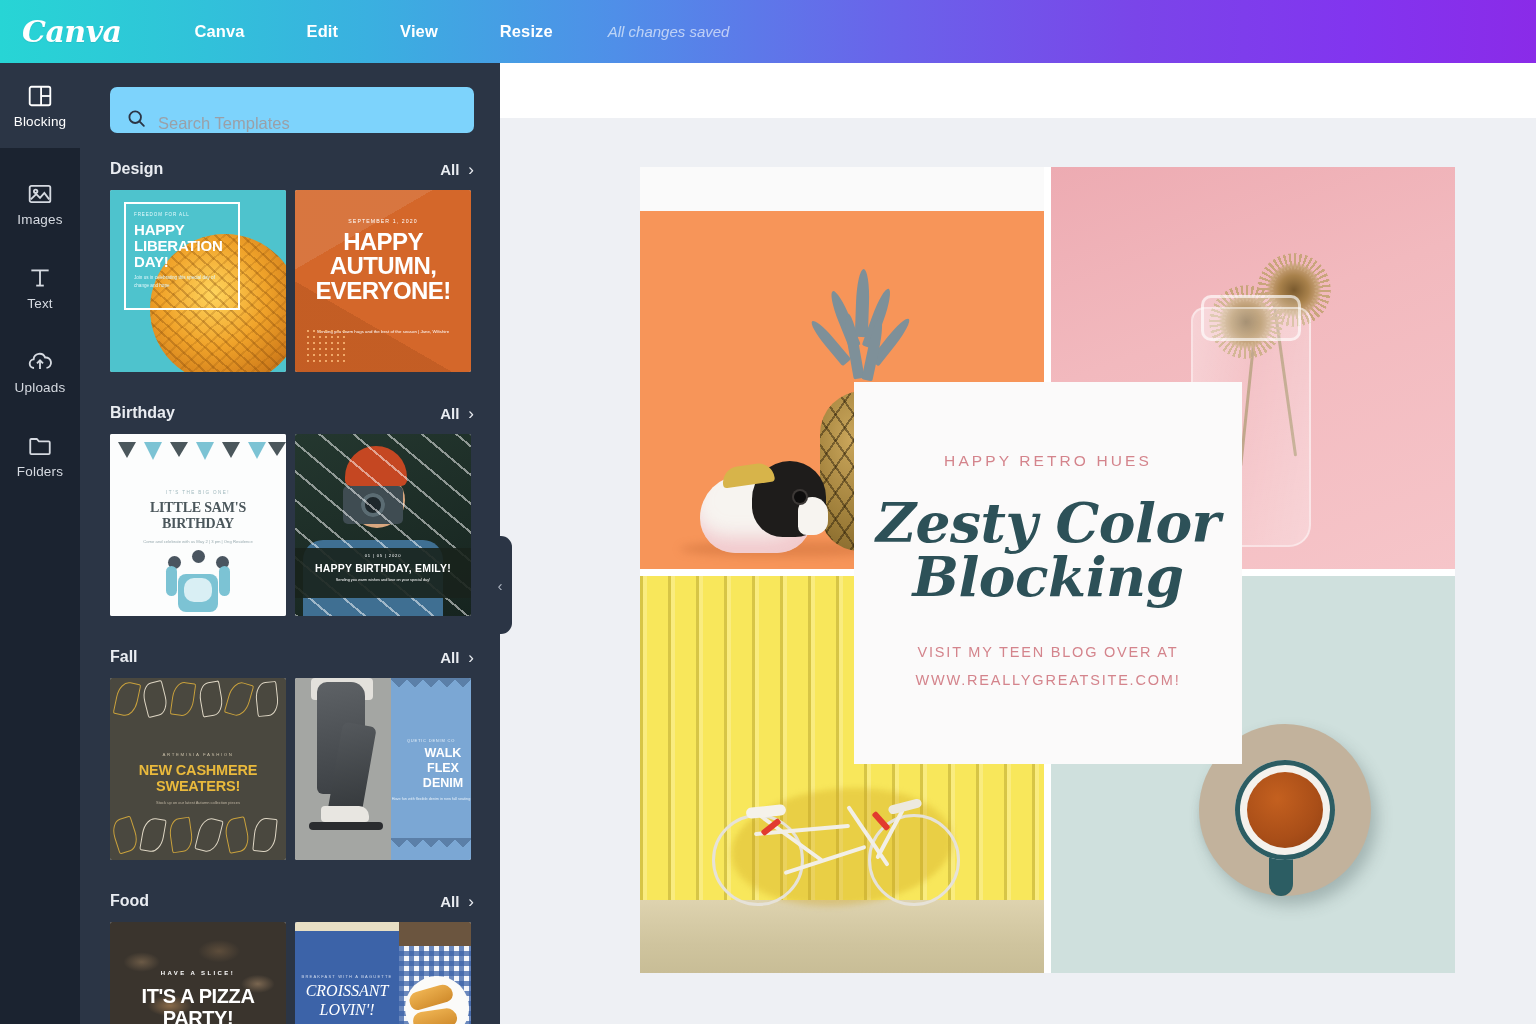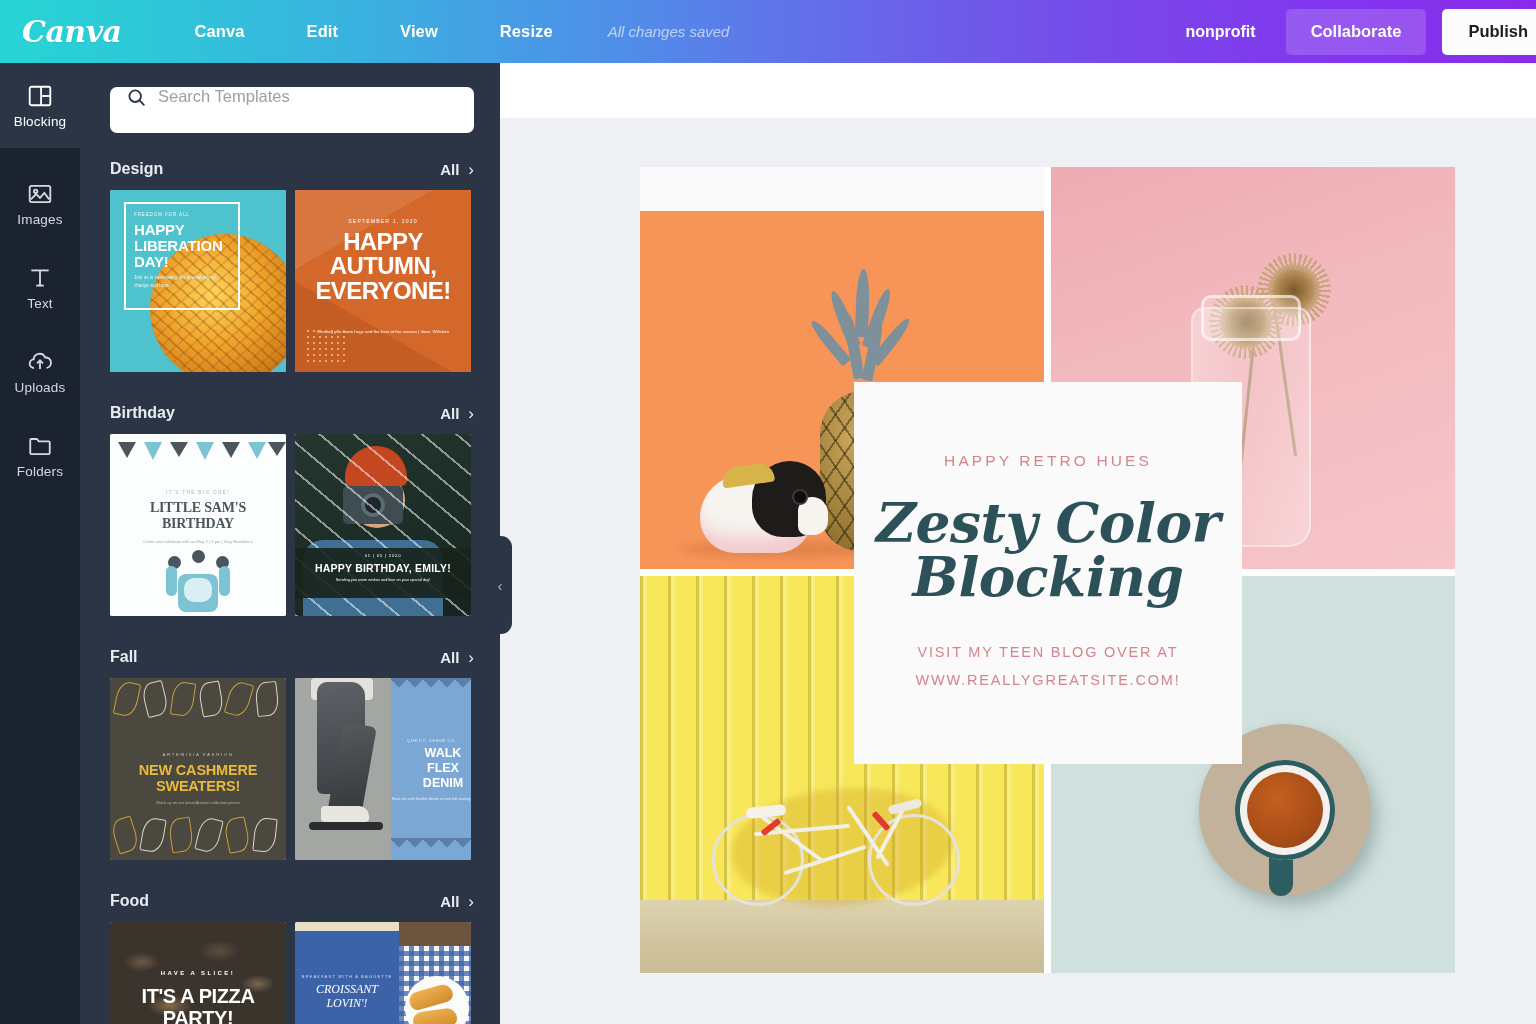--- a/index.html
+++ b/index.html
@@ -58,22 +58,22 @@
   .rail-label{ color:#d6dae1; font-size:13.5px; letter-spacing:.2px; }
   .rail-item.active .rail-label{ color:#fff; }
 
   
   .panel{
     position:absolute; left:80px; top:63px; width:420px; height:961px;
     background:#2b3545; z-index:18; overflow:hidden;
   }
   .search-wrap{ padding:24px 26px 0 30px; }
   .search-box{
-    position:relative; background:#ffffff; border-radius:7px; height:46px;
-    display:flex; align-items:flex-start; padding-left:16px;
+    position:relative; background:#7dd3fc; border-radius:7px; height:46px;
+    display:flex; align-items:flex-end; padding-left:16px;
   }
   .search-box svg{ flex:none; }
   .search-input{
     border:none; outline:none; background:transparent; width:100%;
     font-family:"Liberation Sans", sans-serif; font-size:16.5px; color:#333;
     margin-left:11px;
   }
   .search-input::placeholder{ color:#9aa0a8; }
 
   .cat-head{
@@ -412,21 +412,21 @@
       radial-gradient(ellipse 22px 12px at 72% 60%, #6a5742 0%, transparent 70%),
       radial-gradient(ellipse 28px 14px at 16% 72%, #55473a 0%, transparent 70%);
   }
   .fd1-kick{ position:absolute; top:48px; left:0; width:100%; text-align:center; font-size:6px; font-weight:700; letter-spacing:2.4px; color:#fff; }
   .fd1-h{ position:absolute; top:64px; left:0; width:100%; text-align:center; font-size:20px; font-weight:700; color:#fff; line-height:1.08; letter-spacing:-.4px; }
 
   
   .fd2-left{ position:absolute; left:0; top:0; width:104px; height:100%; background:#3c63a8; }
   .fd2-top{ position:absolute; left:0; top:0; width:104px; height:9px; background:#e8dfc4; }
   .fd2-kick{ position:absolute; top:52px; left:0; width:104px; text-align:center; font-size:4px; color:#d4def0; letter-spacing:1.2px; }
-  .fd2-h{ position:absolute; top:60px; left:0; width:104px; text-align:center; font-family:"Liberation Serif", serif; font-style:italic; font-size:12px; color:#fff; line-height:1.18; }
+  .fd2-h{ position:absolute; top:60px; left:0; width:104px; text-align:center; font-family:"Liberation Serif", serif; font-style:italic; font-size:16px; color:#fff; line-height:1.18; }
   .fd2-right{
     position:absolute; left:104px; top:0; width:72px; height:100%;
     background:#6b553f;
   }
   .fd2-cloth{
     position:absolute; left:104px; top:24px; width:72px; height:140px;
     background:
       repeating-linear-gradient(0deg, rgba(60,99,168,.75) 0 5px, transparent 5px 10px),
       repeating-linear-gradient(90deg, rgba(60,99,168,.75) 0 5px, transparent 5px 10px),
       #f4f6fa;
@@ -445,25 +445,20 @@
 
 <div class="header">
   <div class="logo">Canva</div>
   <div class="nav">
     <div class="nav-item">Canva</div>
     <div class="nav-item">Edit</div>
     <div class="nav-item">View</div>
     <div class="nav-item">Resize</div>
   </div>
   <div class="saved">All changes saved</div>
-  <div class="header-right">
-    <div class="acct">nonprofit</div>
-    <button class="btn-collab">Collaborate</button>
-    <button class="btn-publish">Publish</button>
-  </div>
 </div>
 
 <div class="rail">
 
   <div class="rail-item active">
     <span class="rail-icon">
       <svg viewBox="0 0 24 24" width="26" height="26" fill="none" stroke="#ffffff" stroke-width="1.7">
         <rect x="2.5" y="3.5" width="19" height="17" rx="1.6"></rect>
         <line x1="13" y1="3.5" x2="13" y2="20.5"></line>
         <line x1="13" y1="12" x2="21.5" y2="12"></line>

